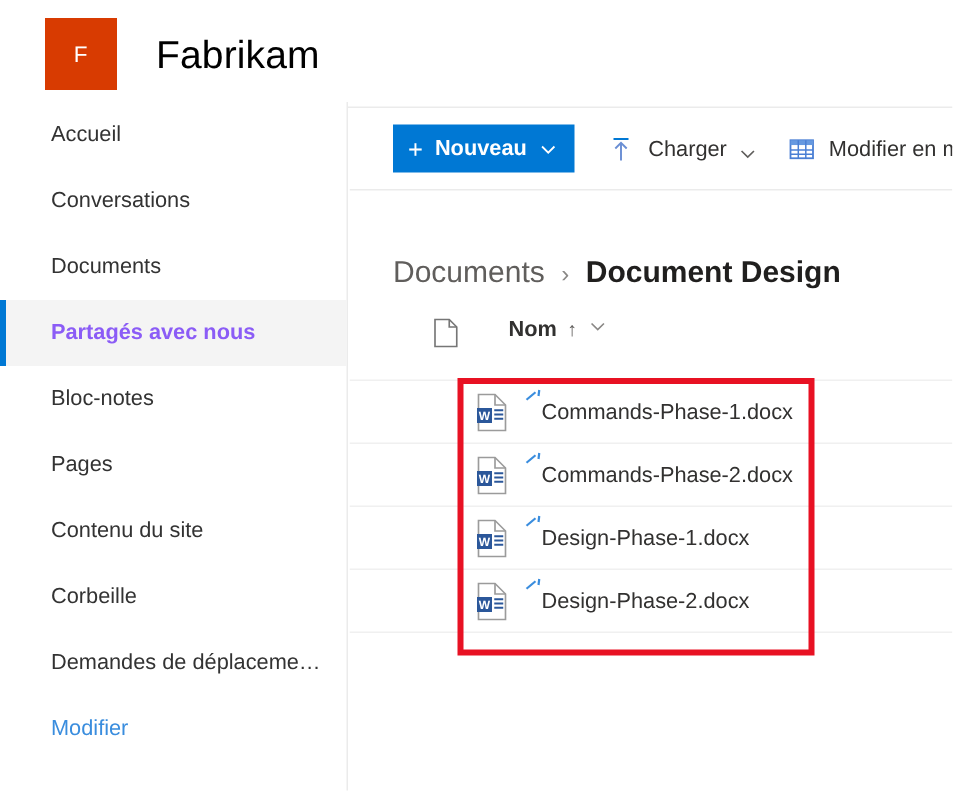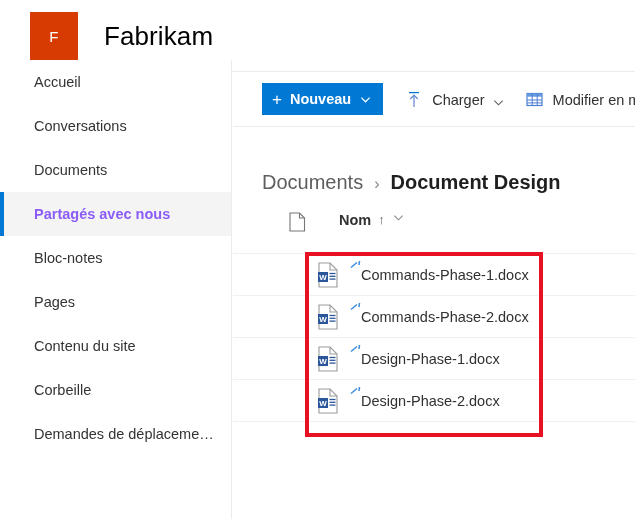--- a/index.html
+++ b/index.html
@@ -52,21 +52,21 @@
     position: absolute;
     left: 0; top: 71px;
     width: 635px;
     height: 1px;
     background: #ebebeb;
   }
 
   
   #left-nav {
     position: absolute;
-    left: 0; top: 60px;
+    left: 0; top: 68px;
     width: 232px;
     height: 459px;
     background: #ffffff;
     box-sizing: border-box;
     border-right: 1px solid #ebebeb;
   }
   .nav-item {
     position: relative;
     height: 44px;
     display: flex;
@@ -292,20 +292,23 @@
     <span>Pages</span>
   </div>
   <div class="nav-item">
     <span>Contenu du site</span>
   </div>
   <div class="nav-item">
     <span>Corbeille</span>
   </div>
   <div class="nav-item">
     <span>Demandes de déplaceme…</span>
+  </div>
+  <div id="nav-edit-link">
+    <span>Modifier</span>
   </div>
 </nav>
 
 <div id="content">
 
   <div id="command-bar">
 
     <button id="new-button">
       <span class="plus-glyph">+</span>
       <span>Nouveau</span>

